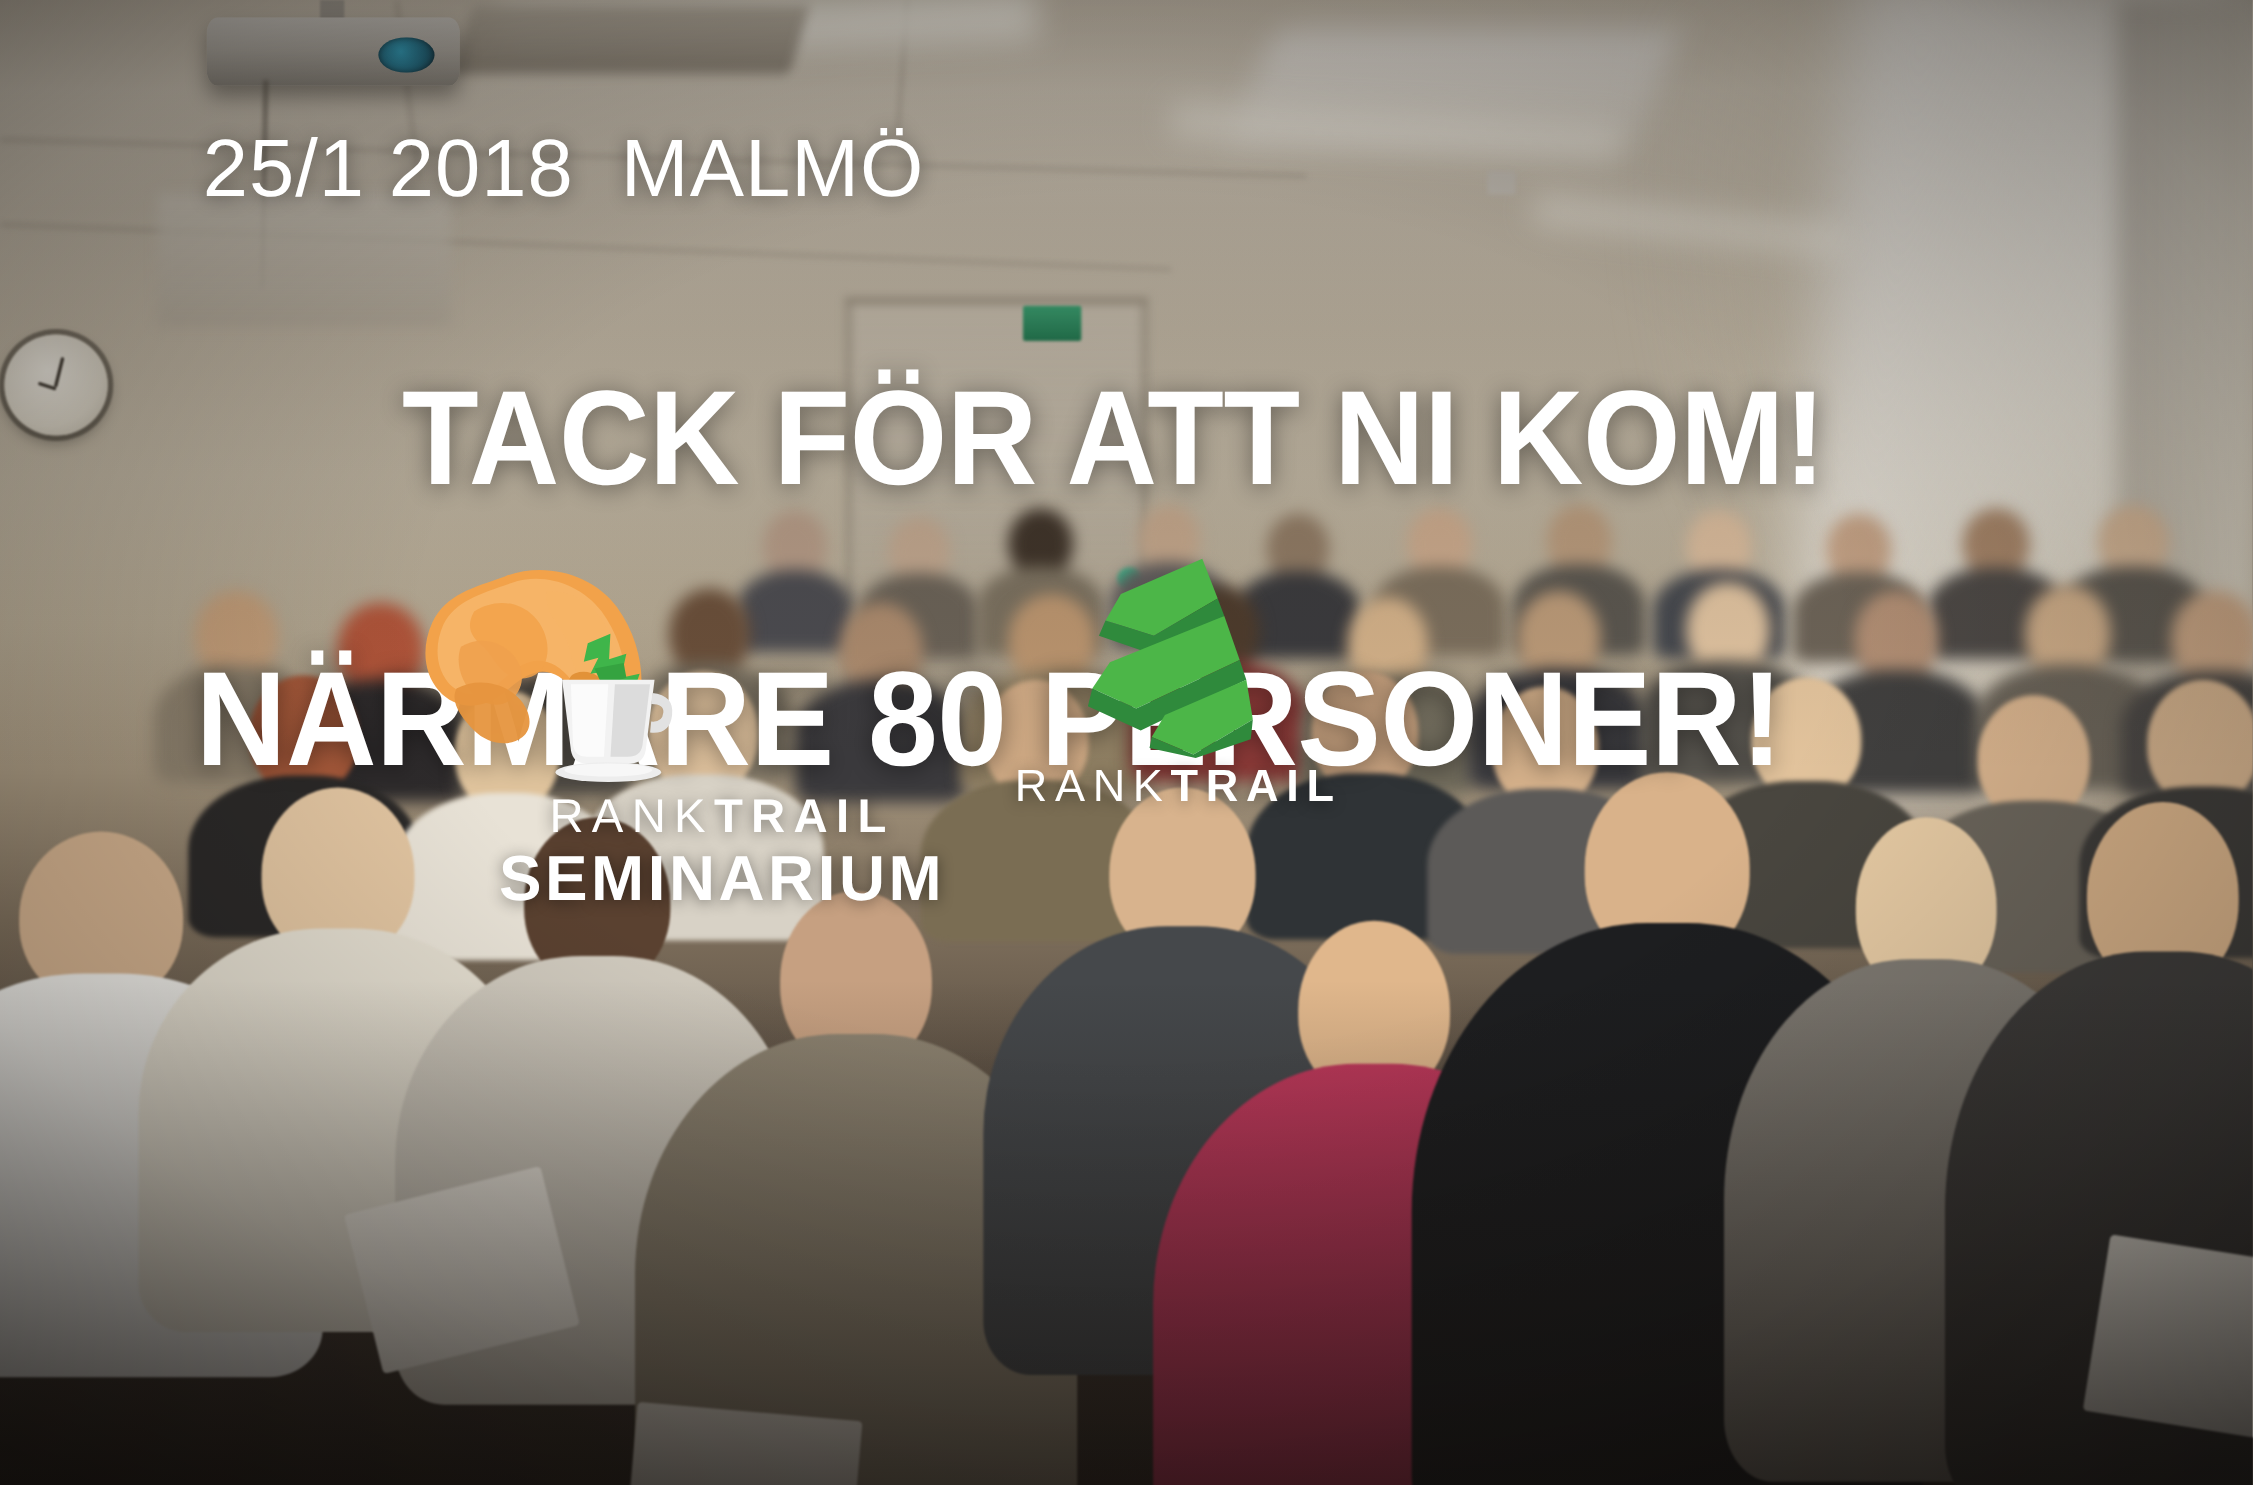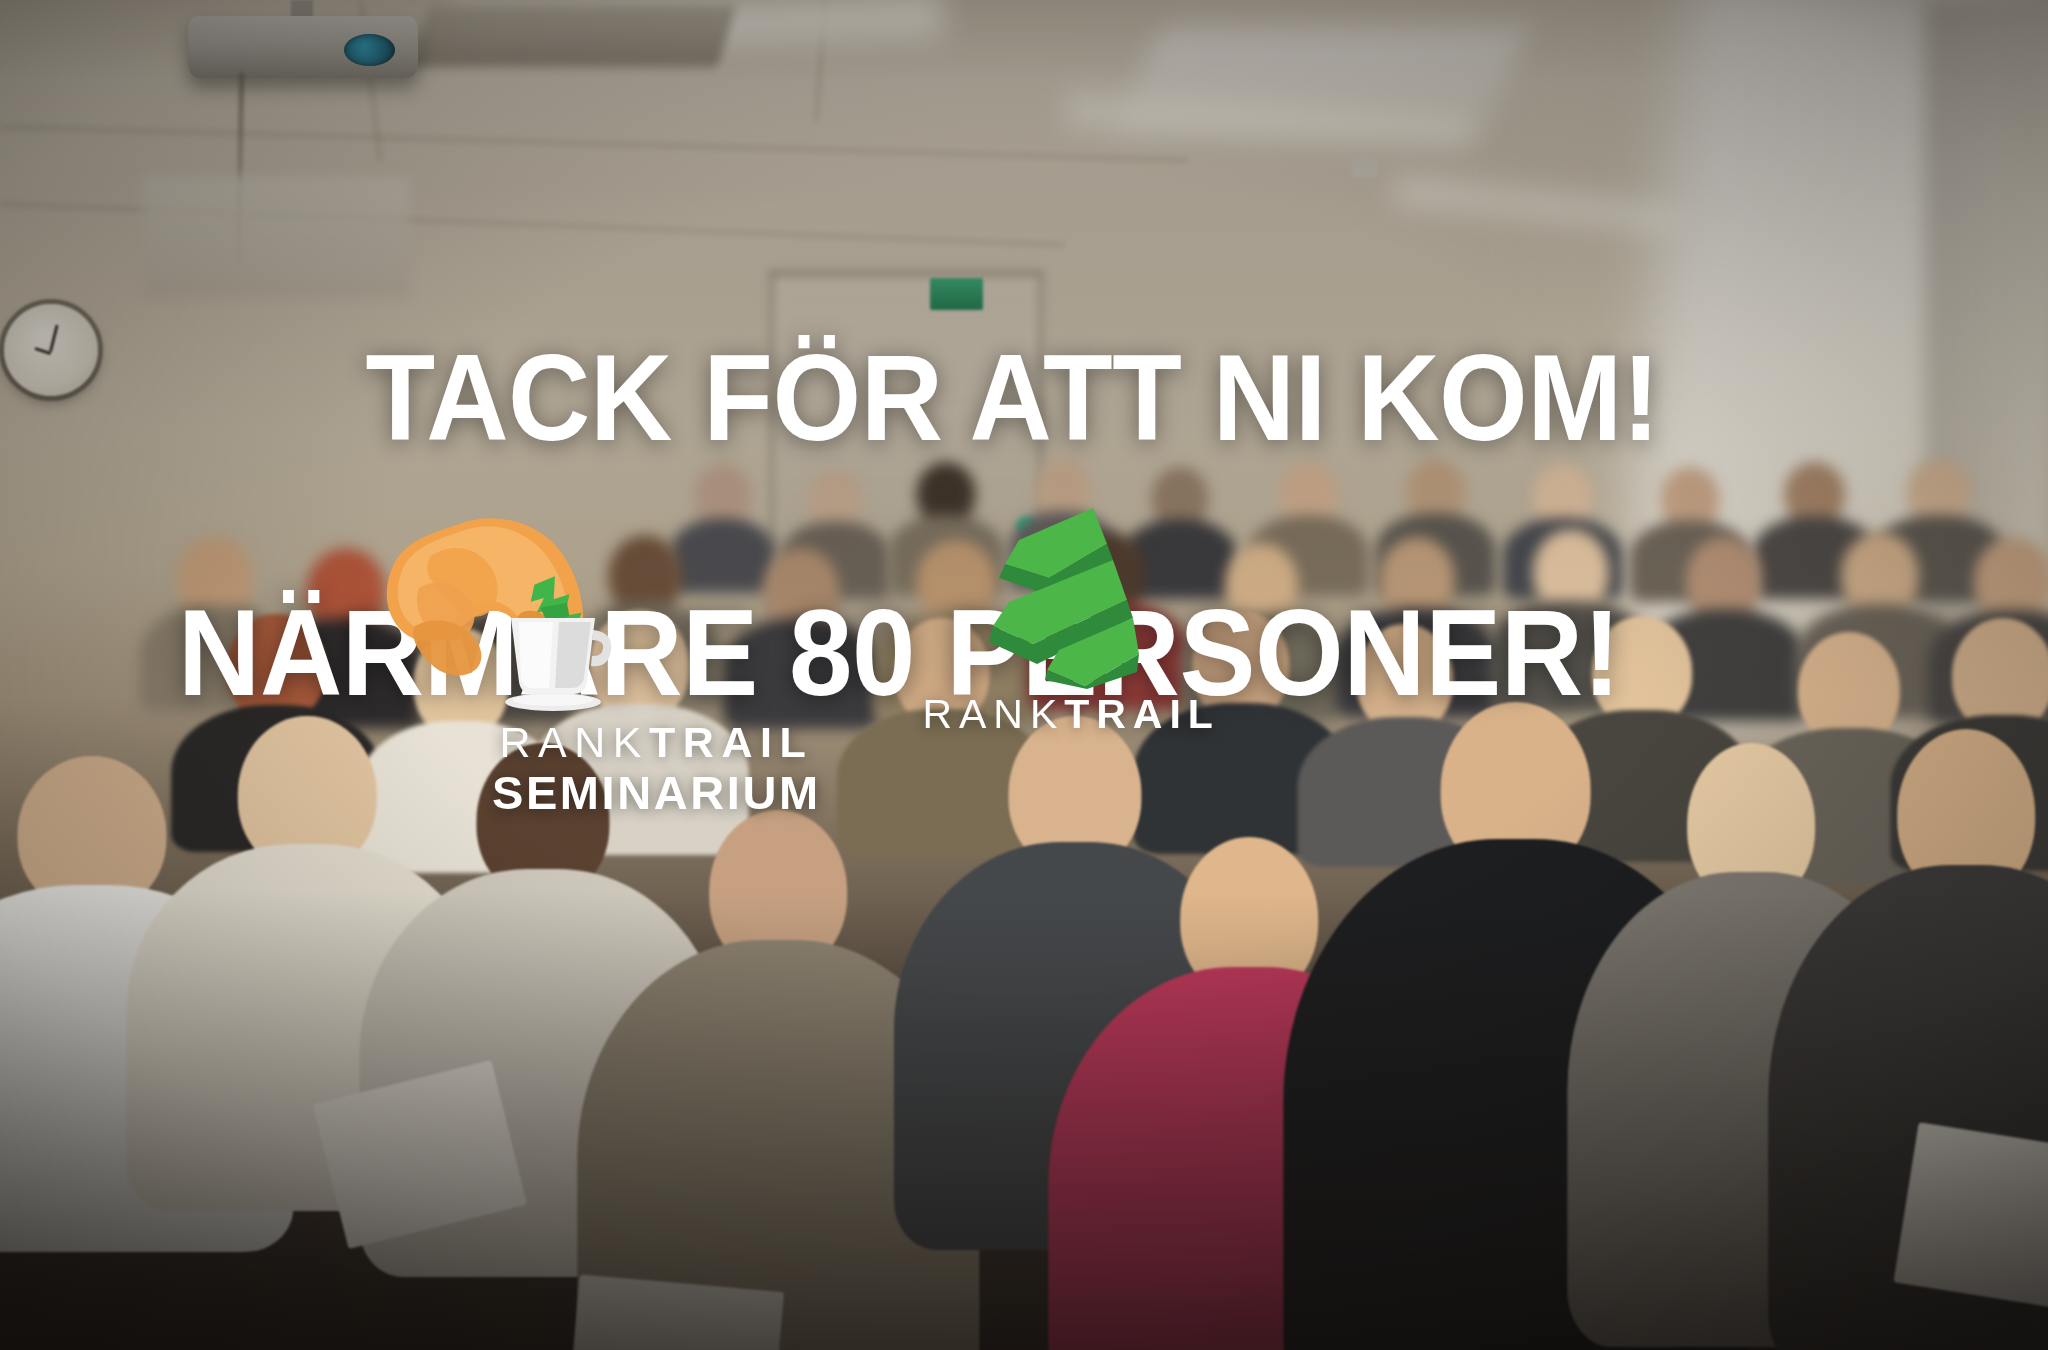--- a/index.html
+++ b/index.html
@@ -217,21 +217,21 @@
   .tree{position:absolute;left:34%;top:0;width:150px;height:185px;}
 
   .logotype{
     text-align:center;color:#fff;line-height:1.02;
     text-shadow:0 2px 14px rgba(0,0,0,.45);
     white-space:nowrap;
   }
   .lt-row1{font-size:43px;letter-spacing:.175em;}
   .lt-row1 .lite{font-weight:300;}
   .lt-row1 .bold{font-weight:700;}
-  .lt-row2{font-size:47px;font-weight:700;letter-spacing:.055em;margin-top:4px;}
+  .lt-row2{font-size:58px;font-weight:700;letter-spacing:.055em;margin-top:4px;}
   .lt-uni .lt-row2{letter-spacing:.012em;font-size:56px;}
   .lt-uni .lt-row1{font-size:41px;letter-spacing:.17em;}
 </style>
 </head>
 <body>
 
 <div class="stage">
 
   <div class="photo">
     <div class="bg-base"></div>
@@ -445,20 +445,21 @@
         <div class="body" style="top:0;width:100%;height:100%;background:#e9e3d8;border-radius:4px;transform:translateX(-50%) rotate(5deg);"></div>
       </div>
     </div>
 
     <div class="fg-dark"></div>
     <div class="top-scrim"></div>
     <div class="vignette"></div>
   </div>
 
   <div class="overlay">
+    <div class="kicker">25/1 2018  MALMÖ</div>
 
     <div class="headline">
       <span class="l1">TACK FÖR ATT NI KOM!</span>
       <span class="l2">NÄRMARE 80 PERSONER!</span>
     </div>
   </div>
 
   <div class="logos">
 
     <div class="lockup-sem">

